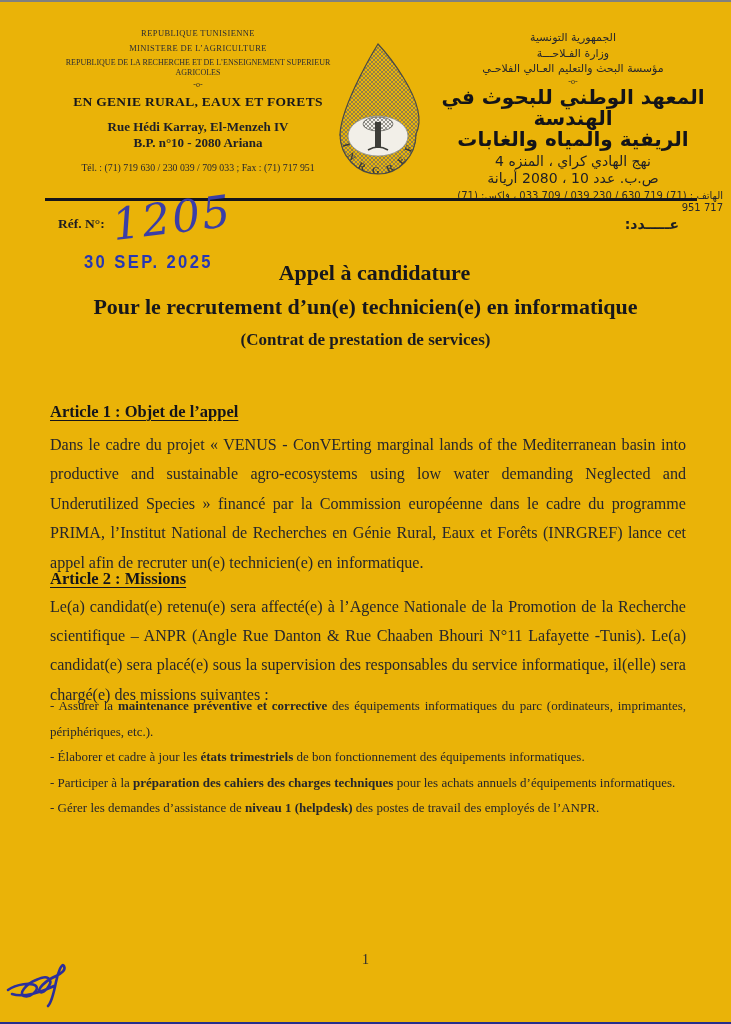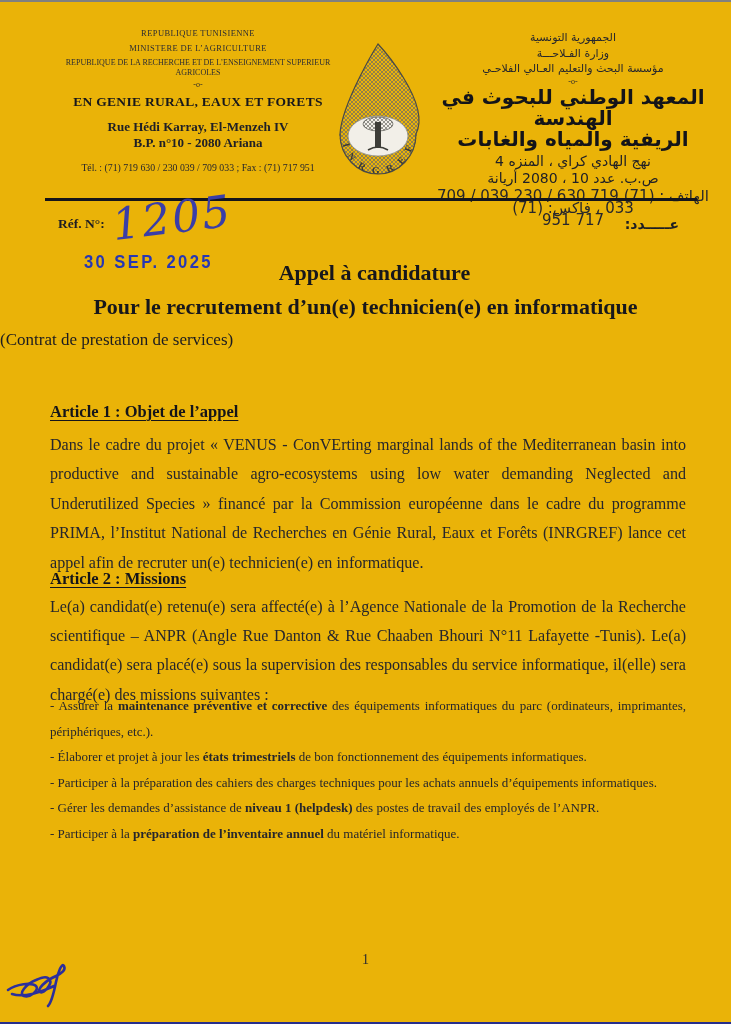--- a/index.html
+++ b/index.html
@@ -16,43 +16,43 @@
   .hdr-left .inst   { font-size:13.5px; font-weight:bold; letter-spacing:.3px; line-height:17px; color:#17171c; }
   .hdr-left .addr   { font-size:13px; font-weight:bold; line-height:16px; margin-top:9px; color:#202026;text-align:center; }
   .hdr-left .phone  { font-size:9.8px; margin-top:11px; color:#26262c; }
 
   .hdr-right { position:absolute; right:8px; top:28px; width:300px; text-align:center;
                direction:rtl; font-family:"DejaVu Sans", sans-serif; }
   .hdr-right .ar-sm   { font-size:11px; line-height:15.5px; color:#26262c; }
   .hdr-right .sep     { font-size:8px; direction:ltr; margin:0 0 1px 0; font-family:"Liberation Serif",serif; }
   .hdr-right .ar-inst { font-size:20px; font-weight:bold; line-height:21px; color:#141419; }
   .hdr-right .ar-addr { font-size:14px; line-height:17px; margin-top:3px; color:#202026; }
-  .hdr-right .ar-ph   { font-size:15px; line-height:12px; margin-top:3px; color:#26262c; }
+  .hdr-right .ar-ph   { font-size:10px; line-height:12px; margin-top:3px; color:#26262c;text-align:right; }
 
   .logo { position:absolute; left:322px; top:38px; width:112px; height:148px; }
 
   .rule { position:absolute; left:45px; top:196px; width:652px; height:3px; background:#15151a; }
 
   
   .ref-label { position:absolute; left:58px; top:214px; font-size:13.5px; font-weight:bold; color:#1d1d23; }
   .ref-num   { position:absolute; left:112px; top:190px; font-family:"DejaVu Serif", serif;
                font-style:italic; font-size:44px; color:#3a3ea8; transform:rotate(-7deg); letter-spacing:2px; }
   .ar-num-label { position:absolute; right:52px; top:214px; font-size:14px; font-weight:bold;
                direction:rtl; font-family:"DejaVu Sans", sans-serif; color:#1d1d23; }
   .stamp { position:absolute; left:84px; top:248px; font-family:"Liberation Sans", sans-serif;
            font-weight:bold; font-size:17.5px; letter-spacing:2.5px; color:#2737b4;
            transform:scale(.95,1.1); transform-origin:left top; }
 
   
   .title1 { position:absolute; top:258px; left:9px; width:100%; text-align:center;
             font-size:22px; font-weight:bold; color:#17171c; }
   .title2 { position:absolute; top:292px; left:0; width:100%; text-align:center;
             font-size:22px; font-weight:bold; color:#17171c; }
-  .title3 { position:absolute; top:328px; left:0; width:100%; 
-            font-size:17px; font-weight:normal; color:#1b1b21; }
+  .title3 { position:absolute; top:328px; left:0; width:100%; text-align:center;
+            font-size:17px; font-weight:bold; color:#1b1b21; }
 
   
   .a-head { position:absolute; left:50px; font-size:16.5px; font-weight:bold; color:#15151a;
             text-decoration:underline; text-underline-offset:3px; }
   #a1h { top:400px; }
   #a1b { position:absolute; left:50px; top:428px; width:636px; font-size:16.1px;
          line-height:29.4px; text-align:justify; }
   #a2h { top:567px; }
   #a2b { position:absolute; left:50px; top:590px; width:636px; font-size:16.1px;
          line-height:29.2px; text-align:justify; }
@@ -133,24 +133,23 @@
   <div class="title3">(Contrat de prestation de services)</div>
 
   <div class="a-head" id="a1h">Article 1 : Objet de l’appel</div>
   <div id="a1b">Dans le cadre du projet « VENUS - ConVErting marginal lands of the Mediterranean basin into productive and sustainable agro-ecosystems using low water demanding Neglected and Underutilized Species » financé par la Commission européenne dans le cadre du programme PRIMA, l’Institut National de Recherches en Génie Rural, Eaux et Forêts (INRGREF) lance cet appel afin de recruter un(e) technicien(e) en informatique.</div>
 
   <div class="a-head" id="a2h">Article 2 : Missions</div>
   <div id="a2b">Le(a) candidat(e) retenu(e) sera affecté(e) à l’Agence Nationale de la Promotion de la Recherche scientifique – ANPR (Angle Rue Danton &amp; Rue Chaaben Bhouri N°11 Lafayette -Tunis). Le(a) candidat(e) sera placé(e) sous la supervision des responsables du service informatique, il(elle) sera chargé(e) des missions suivantes :</div>
 
   <div class="missions">
     <p><span>- Assurer la </span><span style="font-weight: bold;">maintenance préventive et corrective</span><span> des équipements informatiques du parc (ordinateurs, imprimantes, périphériques, etc.).</span></p>
-    <p><span>- Élaborer et projet à jour les </span><span style="font-weight: bold;">états trimestriels</span><span> de bon fonctionnement des équipements informatiques.</span></p>
-    <p><span>- Participer à la </span><span style="font-weight: normal;">préparation des cahiers des charges techniques</span><span> pour les achats annuels d’équipements informatiques.</span></p>
+    <p><span>- Élaborer et cadre à jour les </span><span style="font-weight: bold;">états trimestriels</span><span> de bon fonctionnement des équipements informatiques.</span></p>
+    <p><span>- Participer à la </span><span style="font-weight: bold;">préparation des cahiers des charges techniques</span><span> pour les achats annuels d’équipements informatiques.</span></p>
     <p><span>- Gérer les demandes d’assistance de </span><span style="font-weight: bold;">niveau 1 (helpdesk)</span><span> des postes de travail des employés de l’ANPR.</span></p>
-    <p><span>- Participer à la </span><span style="font-weight: bold;">préparation de l’inventaire annuel</span><span> du matériel informatique.</span></p>
   </div>
 
   <div class="page-num">1</div>
 
   <div class="signature">
     <svg width="96" height="72" viewBox="0 0 96 72">
       <path d="M6,40 C14,34 30,32 34,36 C38,40 28,48 22,46 C16,44 24,34 34,30 C40,27 46,26 48,30 C50,34 42,44 38,42 C34,40 44,30 54,26 C60,23 64,20 62,16 C60,12 56,22 54,32 C52,42 50,52 46,56 M10,44 C22,48 40,42 52,36" stroke="#2c2f9c" stroke-width="2.6" fill="none" stroke-linecap="round"></path>
     </svg>
   </div>
 

